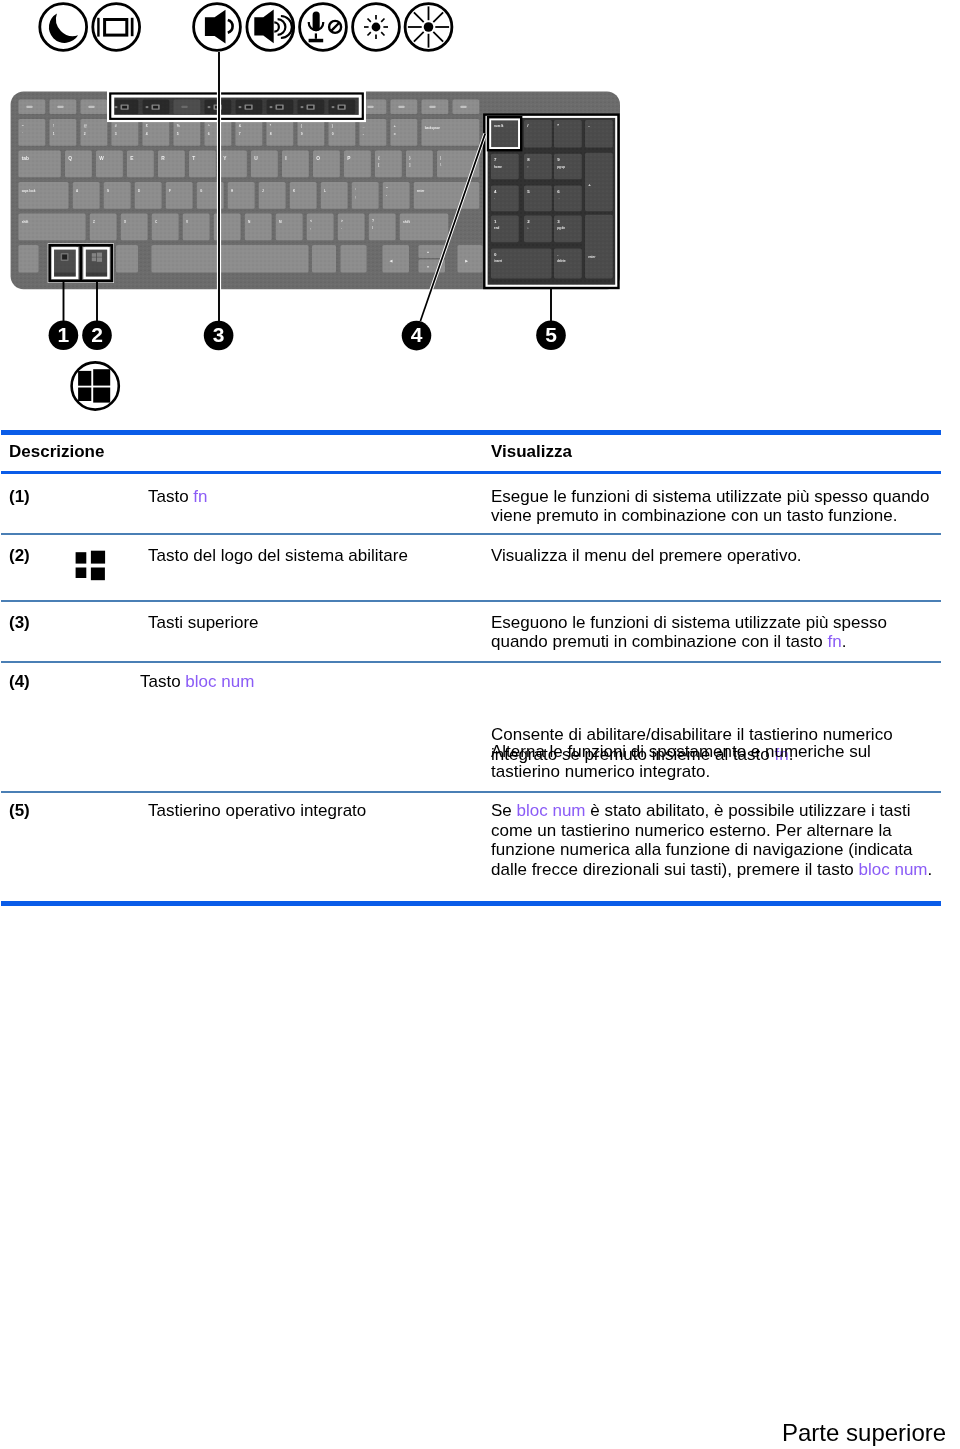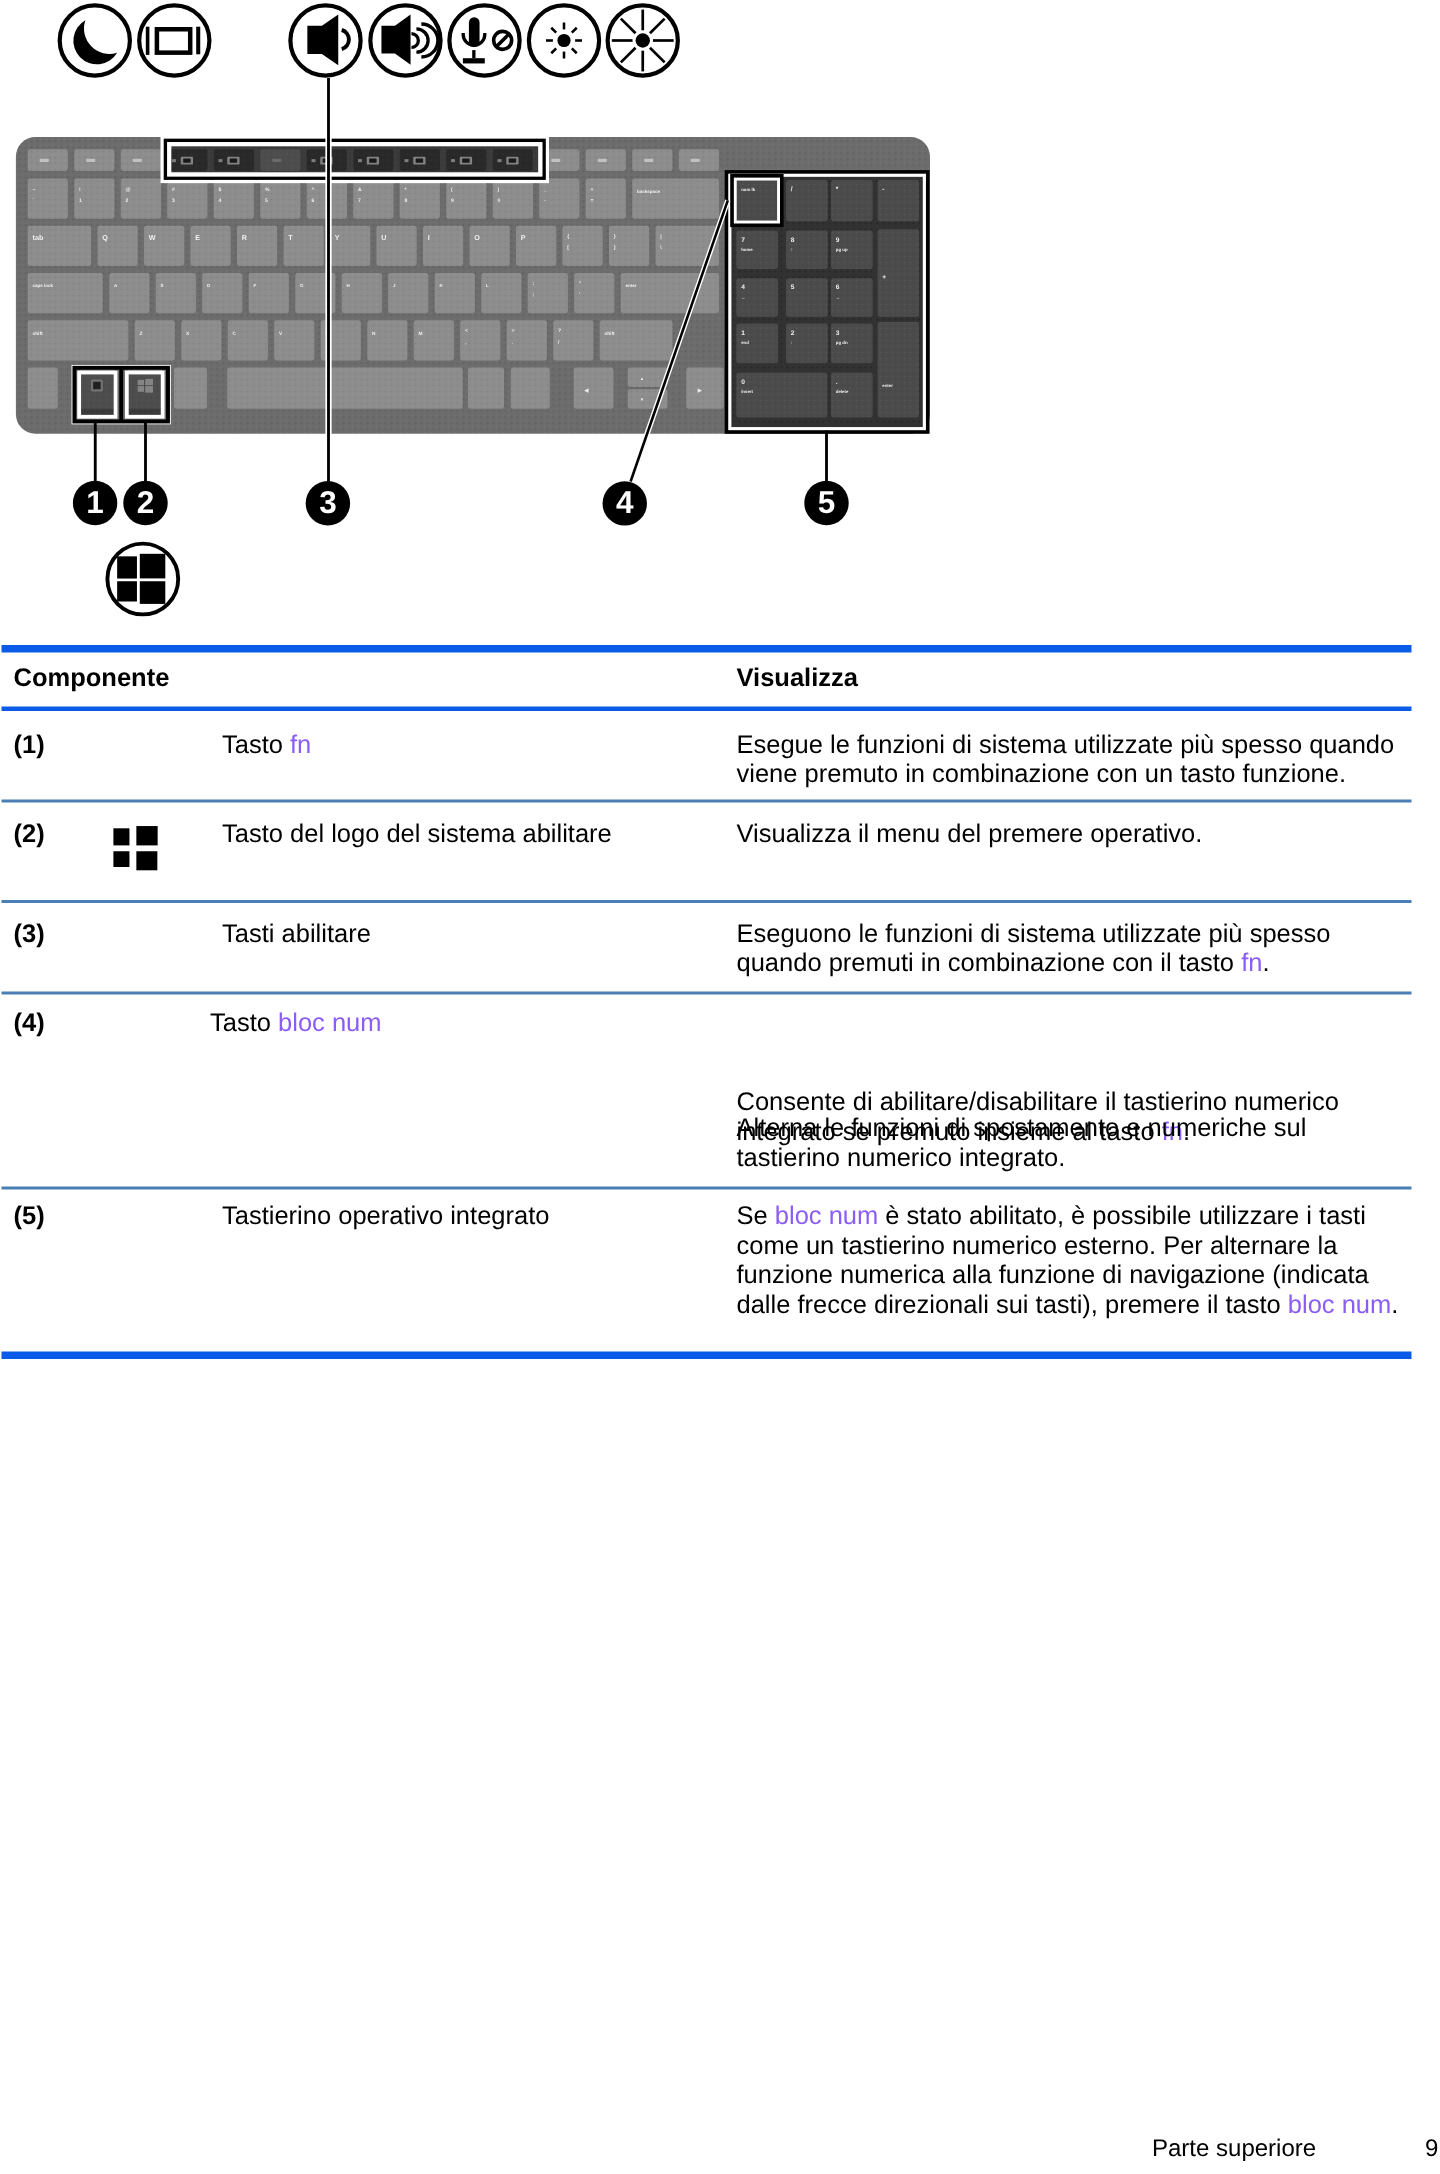--- a/index.html
+++ b/index.html
@@ -11,21 +11,21 @@
   #figure svg{display:block;}
   .rule{position:absolute;left:1px;width:940px;}
   .rule-top,.rule-bottom{background:#0a5ce8;}
   .rule-header{background:#0a5ce8;}
   .rule-sep{background:#4a7fb5;height:1.8px;}
   .hdr{position:absolute;font-size:17px;font-weight:bold;line-height:17px;}
   .cell{position:absolute;font-size:17px;line-height:19.8px;}
   .cell.num{font-weight:bold;}
   .lnk{color:#8b5cf6;}
   .wlogo{position:absolute;}
-  #footer-sec,#footer-pg{position:absolute;font-size:16px;line-height:20px;}
+  #footer-sec,#footer-pg{position:absolute;font-size:24px;line-height:20px;margin-left:14px;}
 </style>
 </head>
 <body>
 
 <div class="page">
   <div id="figure">
   <svg width="660" height="420" viewBox="0 0 660 420" xmlns="http://www.w3.org/2000/svg">
   <defs>
     <pattern id="speck" width="4" height="4" patternUnits="userSpaceOnUse">
       <circle cx="1" cy="1" r="0.55" fill="#000" opacity="0.10"></circle>
@@ -488,21 +488,21 @@
 <line x1="423.7" y1="22.2" x2="413.9" y2="12.4" stroke="#000" stroke-width="1.8"></line>
 <line x1="428.5" y1="20.2" x2="428.5" y2="6.4" stroke="#000" stroke-width="1.8"></line>
 <line x1="433.3" y1="22.2" x2="443.1" y2="12.4" stroke="#000" stroke-width="1.8"></line>
 </g>
 
 </g>
   </svg>
   </div>
   <div>
     <div class="rule rule-top" style="top:430.0px;height:5.0px"></div>
-    <div class="hdr" style="left:9px;top:442.7px">Componente</div>
+    <div class="hdr" style="left:9px;top:442.7px">Descrizione</div>
     <div class="hdr" style="left:491px;top:442.7px">Visualizza</div>
     <div class="rule rule-header" style="top:471.0px;height:2.6px"></div>
     <div class="rule rule-sep" style="top:533.2px"></div>
     <div class="rule rule-sep" style="top:600.2px"></div>
     <div class="rule rule-sep" style="top:661.4px"></div>
     <div class="rule rule-sep" style="top:791.1px"></div>
     <div>
       <div class="cell num" style="left:9px;top:486.5px">(1)</div>
       <div class="cell" style="left:148px;top:486.5px"><span>Tasto </span><span class="lnk">fn</span></div>
       <div class="cell" style="left:491px;top:486.5px;width:448px"><span>Esegue le funzioni di sistema utilizzate più spesso quando viene premuto in combinazione con un tasto funzione.</span></div>
@@ -513,21 +513,21 @@
       <div class="cell" style="left:491px;top:545.9px;width:448px"><span>Visualizza il menu del premere operativo.</span></div>
       <svg class="wlogo" width="40" height="40" viewBox="0 0 40 40" style="left:73px;top:548px">
         <rect x="2.6" y="4.2" width="10.7" height="11.4" fill="#000"></rect>
         <rect x="17.9" y="2.7" width="14.2" height="12.9" fill="#000"></rect>
         <rect x="2.6" y="19.5" width="10.7" height="10.5" fill="#000"></rect>
         <rect x="17.9" y="19.5" width="14.0" height="12.7" fill="#000"></rect>
       </svg>
     </div>
     <div>
       <div class="cell num" style="left:9px;top:612.7px">(3)</div>
-      <div class="cell" style="left:148px;top:612.7px"><span>Tasti abilitare</span></div>
+      <div class="cell" style="left:148px;top:612.7px"><span>Tasti superiore</span></div>
       <div class="cell" style="left:491px;top:612.7px;width:448px"><span>Eseguono le funzioni di sistema utilizzate più spesso quando premuti in combinazione con il tasto </span><span class="lnk">fn</span><span>.</span></div>
     </div>
     <div>
       <div class="cell num" style="left:9px;top:672.3px">(4)</div>
       <div class="cell" style="left:140px;top:672.3px"><span>Tasto </span><span class="lnk">bloc num</span></div>
       <div class="cell" style="left:491px;top:725px;width:448px"><span>Consente di abilitare/disabilitare il tastierino numerico integrato se premuto insieme al tasto </span><span class="lnk">fn</span><span>.</span></div>
       <div class="cell" style="left:491px;top:741.9px;width:448px"><span>Alterna le funzioni di spostamento e numeriche sul tastierino numerico integrato.</span></div>
     </div>
     <div>
       <div class="cell num" style="left:9px;top:800.9px">(5)</div>

